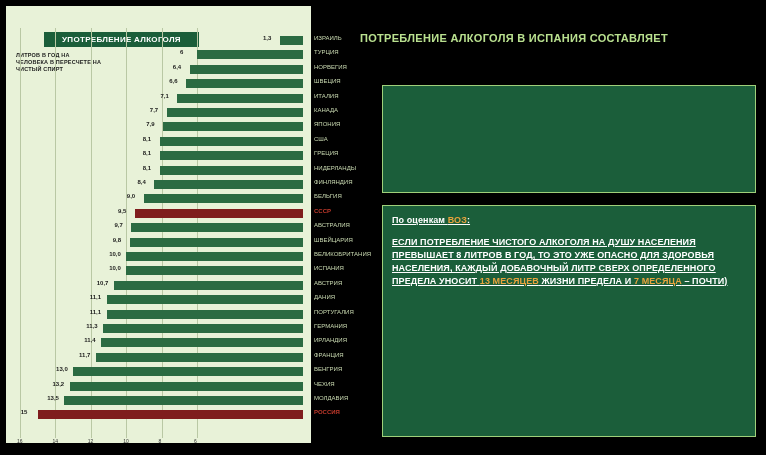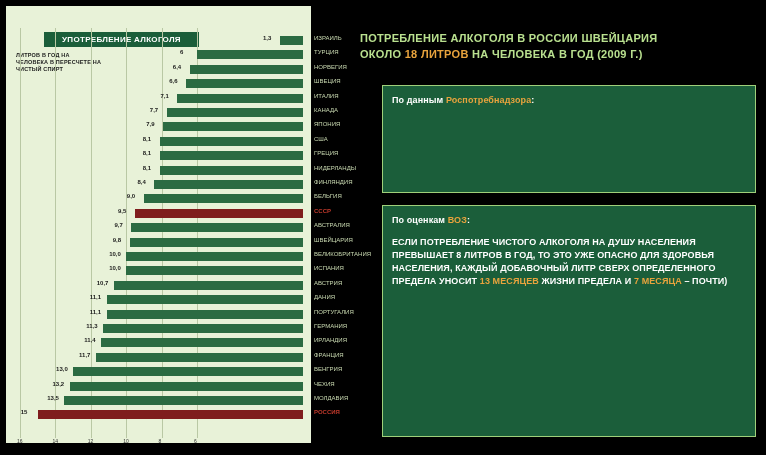--- a/index.html
+++ b/index.html
@@ -136,21 +136,21 @@
     border: 1px solid #9fd07a;
     color: #ffffff;
     font-size: 9px;
     font-weight: bold;
     line-height: 13px;
     padding: 8px 9px;
     box-sizing: border-box;
     letter-spacing: 0.1px;
   }
   #card-rpn { top: 85px; height: 108px; }
-  #card-who { top: 205px; height: 232px; }
+  #card-who { top: 205px; height: 232px; text-decoration: underline; }
   .card-head { margin-bottom: 9px; }
   .accent-orange { color: #e8a33d; }
   .para { margin: 0 0 9px 0; }
   .para:last-child { margin-bottom: 0; }
 </style>
 </head>
 <body>
 
 <div id="chart-panel">
 
@@ -278,30 +278,24 @@
       <div class="axis-tick" style="left: 11px;">16</div>
       <div class="axis-tick" style="left: 46.375px;">14</div>
       <div class="axis-tick" style="left: 81.75px;">12</div>
       <div class="axis-tick" style="left: 117.125px;">10</div>
       <div class="axis-tick" style="left: 152.5px;">8</div>
       <div class="axis-tick" style="left: 187.875px;">6</div>
     </div>
 </div>
 
 <div id="headline">
-  <div><span>ПОТРЕБЛЕНИЕ АЛКОГОЛЯ В РОССИИ ШВЕЙЦАРИЯ</span></div>
-  <div>
-    <span>ОКОЛО </span><span class="accent">18 ЛИТРОВ</span><span> НА ЧЕЛОВЕКА В ГОД (2009 Г.)</span>
-  </div>
+  <div><span>ПОТРЕБЛЕНИЕ АЛКОГОЛЯ В ИСПАНИЯ СОСТАВЛЯЕТ</span></div>
 </div>
 
 <div class="info-card" id="card-rpn">
-  <div class="card-head">
-    <span>По данным </span><span class="accent-orange">Роспотребнадзора</span><span>:</span>
-  </div>
 </div>
 
 <div class="info-card" id="card-who">
   <div class="card-head">
     <span>По оценкам </span><span class="accent-orange">ВОЗ</span><span>:</span>
   </div>
   <div class="para">
     <span>ЕСЛИ ПОТРЕБЛЕНИЕ ЧИСТОГО АЛКОГОЛЯ НА ДУШУ НАСЕЛЕНИЯ ПРЕВЫШАЕТ 8 ЛИТРОВ В ГОД, ТО ЭТО УЖЕ ОПАСНО ДЛЯ ЗДОРОВЬЯ НАСЕЛЕНИЯ, КАЖДЫЙ ДОБАВОЧНЫЙ ЛИТР СВЕРХ ОПРЕДЕЛЕННОГО ПРЕДЕЛА УНОСИТ </span><span class="accent-orange">13 МЕСЯЦЕВ</span><span> ЖИЗНИ ПРЕДЕЛА И </span><span class="accent-orange">7 МЕСЯЦА</span><span> – ПОЧТИ)</span>
   </div>
 </div>

